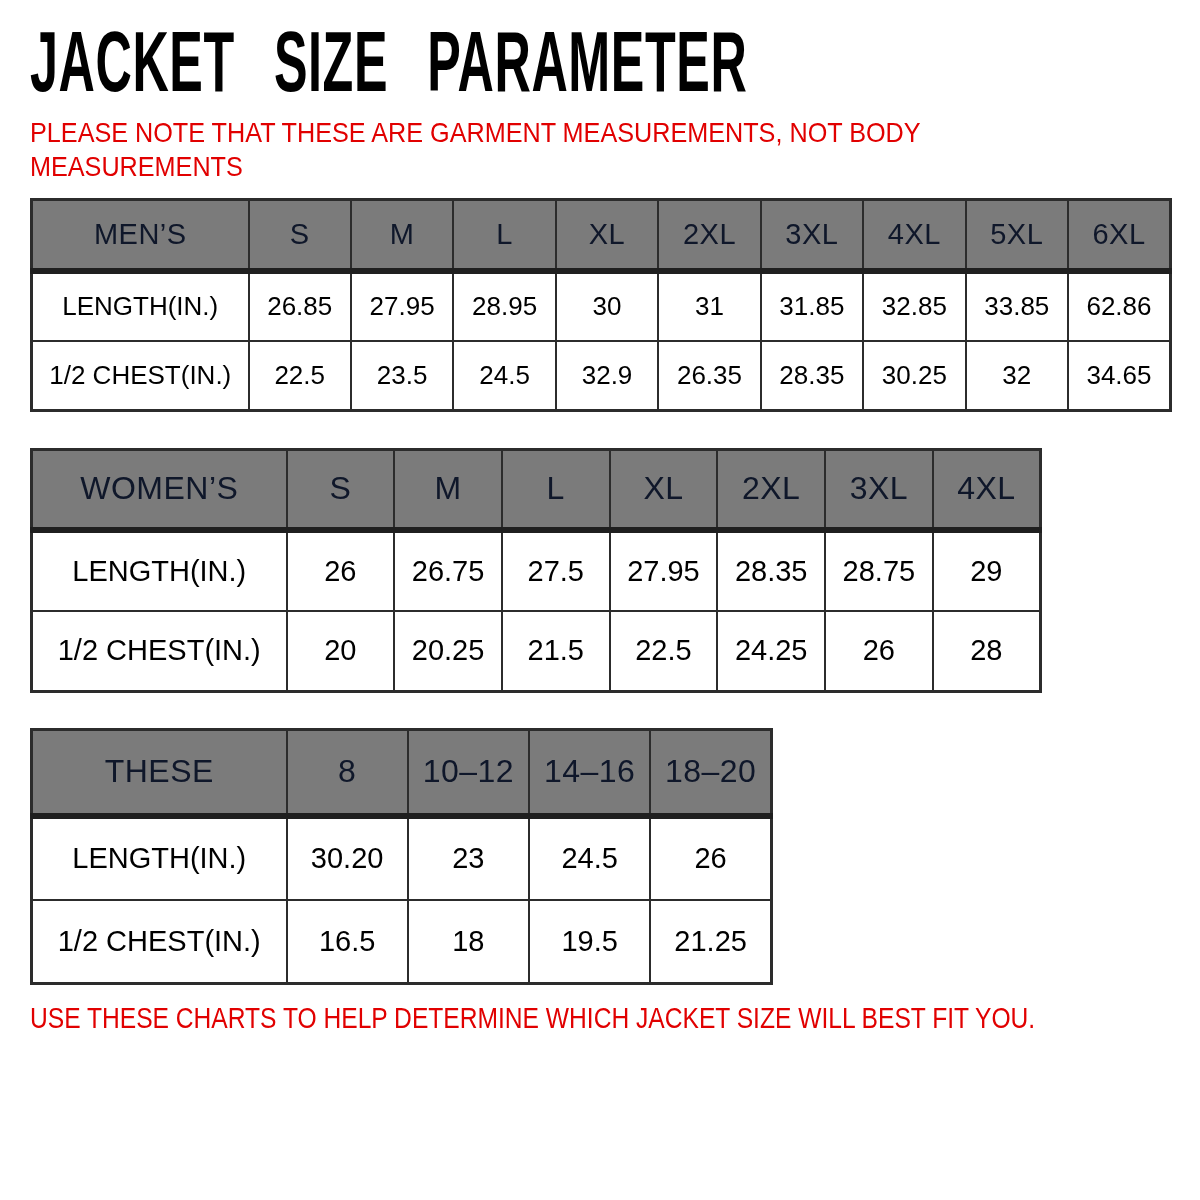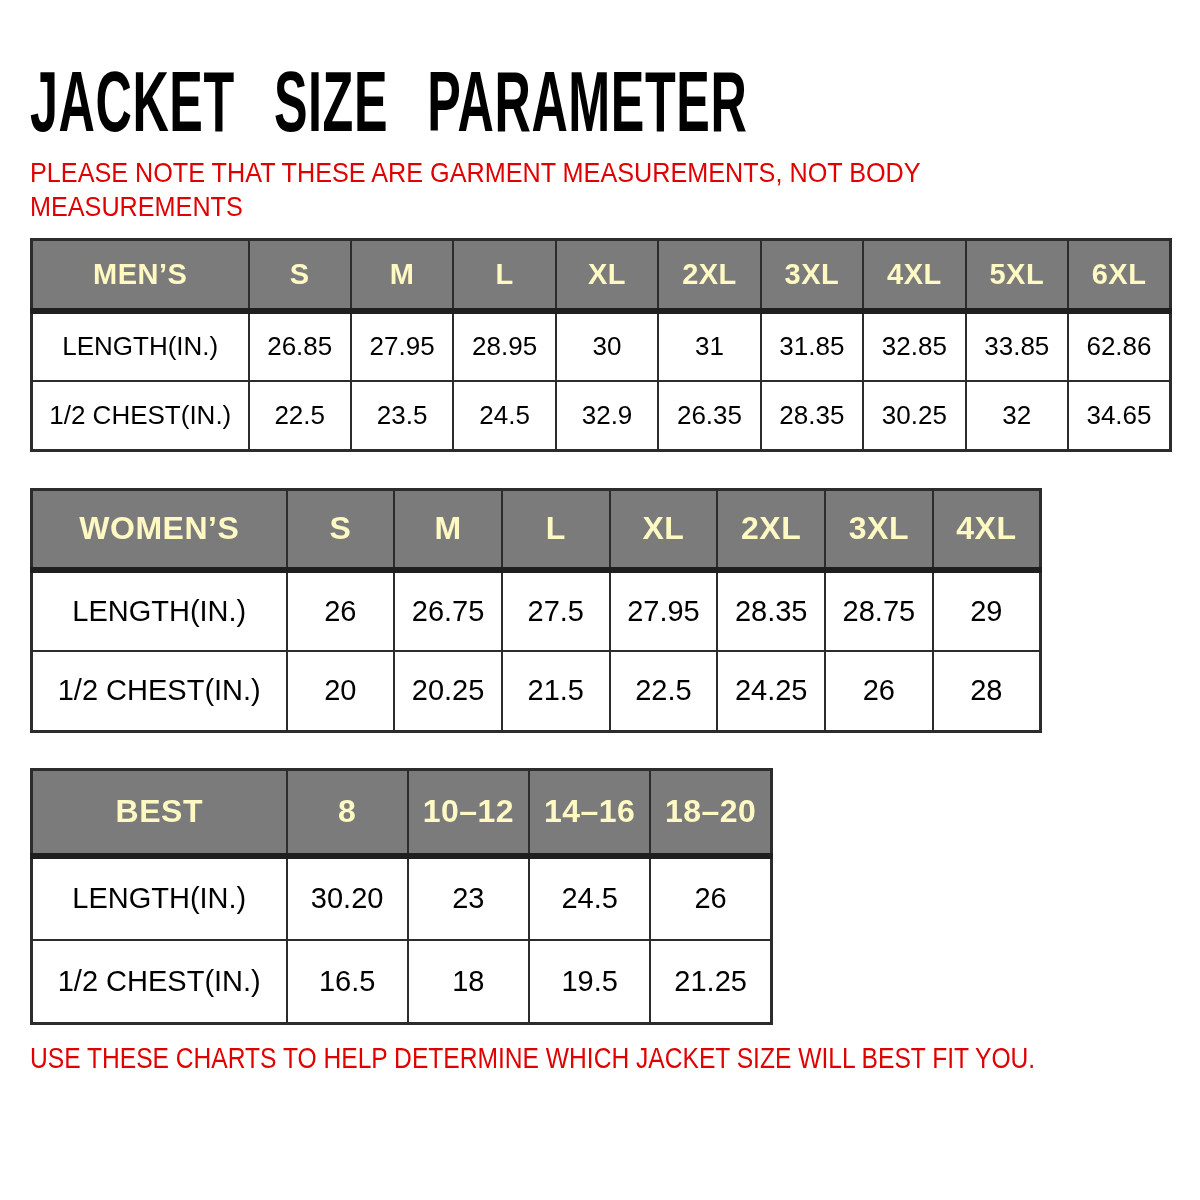--- a/index.html
+++ b/index.html
@@ -2,21 +2,21 @@
 <html><head>
 <meta charset="utf-8">
 <style>
   html, body { margin: 0; padding: 0; background: #ffffff; }
   body {
     width: 1200px; height: 1200px;
     font-family: "Liberation Sans", sans-serif;
     color: #000;
     overflow: hidden;
   }
-  .page { padding: 18px 30px 0 30px; margin-top: 40px; }
+  .page { padding: 18px 30px 0 30px; }
 
   
   .title {
     margin: 0;
     font-size: 86px;
     font-weight: bold;
     line-height: 86px;
     letter-spacing: 1px;
     word-spacing: 42px;
     white-space: nowrap;
@@ -66,22 +66,22 @@
   table.size-table th, table.size-table td {
     border: 2px solid #2c2c2c;
     padding: 0;
     vertical-align: middle;
     font-weight: normal;
     color: #000;
     overflow: hidden;
   }
   table.size-table thead th {
     background: #7b7b7b;
-    color: #fef9c3;
-    font-weight: bold;
+    color: #0f172a;
+    font-weight: normal;
     letter-spacing: 0.5px;
     border-bottom: 6px solid #1f1f1f;
   }
 
   .t-mens { width: 1142px; margin-top: 14px; }
   .t-mens thead tr { height: 71px; }
   .t-mens tbody tr { height: 70px; }
   .t-mens thead th { font-size: 29px; }
   .t-mens tbody th, .t-mens tbody td { font-size: 26px; }
 
@@ -214,21 +214,21 @@
   <table class="size-table t-youth">
       <colgroup>
         <col style="width: 255px;">
         <col>
         <col>
         <col>
         <col>
       </colgroup>
       <thead>
         <tr>
-          <th>BEST</th>
+          <th>THESE</th>
           <th>8</th>
           <th>10–12</th>
           <th>14–16</th>
           <th>18–20</th>
         </tr>
       </thead>
       <tbody>
         <tr>
           <th>LENGTH(IN.)</th>
           <td>30.20</td>

